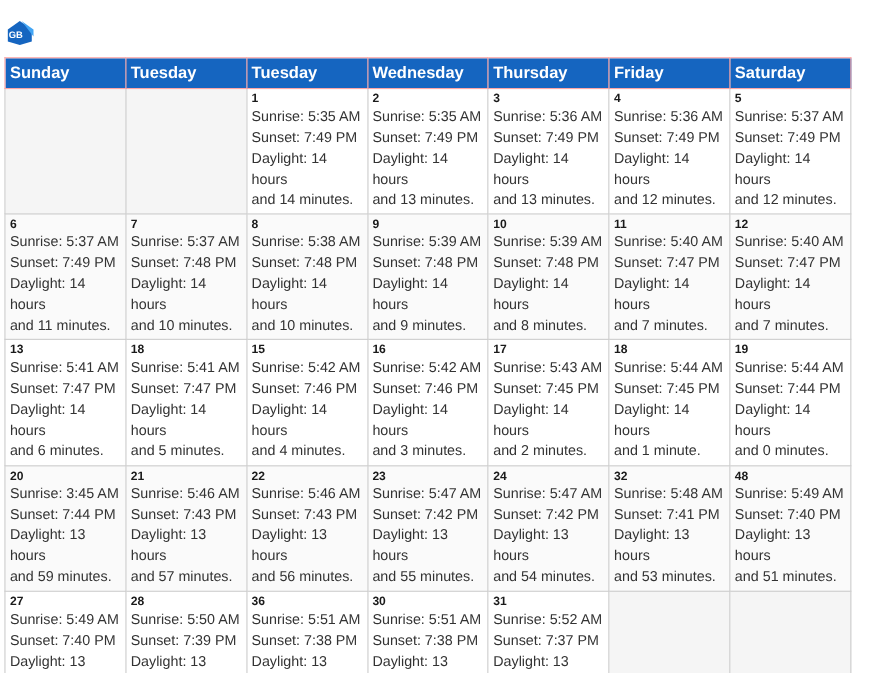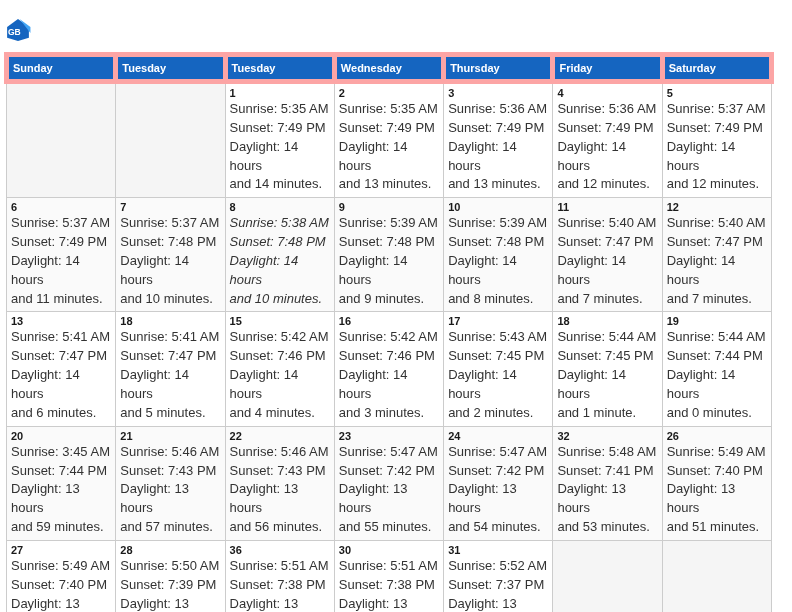--- a/index.html
+++ b/index.html
@@ -48,25 +48,25 @@
     .calendar {
       flex: 1;
       border: 1px solid #ccc;
       border-collapse: collapse;
       width: 100%;
       table-layout: fixed;
     }
     .calendar thead th {
       background: #1565c0;
       color: #fff;
-      font-size: 11px;
+      font-size: 15px;
       font-weight: bold;
       padding: 5px 4px;
       text-align: left;
-      border: 5px solid #fca5a5;
+      border: 1px solid #fca5a5;
     }
     .calendar tbody td {
       border: 1px solid #ccc;
       vertical-align: top;
       padding: 3px 4px;
       font-size: 9.5px;
       color: #222;
       background: #fff;
       height: 88px;
     }
@@ -172,21 +172,21 @@
           </td>
           <td>
             <div class="day-number">7</div>
             <div class="day-info" style="white-space: pre-line;">Sunrise: 5:37 AM
 Sunset: 7:48 PM
 Daylight: 14 hours
 and 10 minutes.</div>
           </td>
           <td>
             <div class="day-number">8</div>
-            <div class="day-info" style="white-space: pre-line; font-style: italic;">Sunrise: 5:38 AM
+            <div class="day-info" style="white-space: pre-line;">Sunrise: 5:38 AM
 Sunset: 7:48 PM
 Daylight: 14 hours
 and 10 minutes.</div>
           </td>
           <td>
             <div class="day-number">9</div>
             <div class="day-info" style="white-space: pre-line;">Sunrise: 5:39 AM
 Sunset: 7:48 PM
 Daylight: 14 hours
 and 9 minutes.</div>
@@ -301,21 +301,21 @@
 and 54 minutes.</div>
           </td>
           <td>
             <div class="day-number">32</div>
             <div class="day-info" style="white-space: pre-line;">Sunrise: 5:48 AM
 Sunset: 7:41 PM
 Daylight: 13 hours
 and 53 minutes.</div>
           </td>
           <td>
-            <div class="day-number">26</div>
+            <div class="day-number">48</div>
             <div class="day-info" style="white-space: pre-line;">Sunrise: 5:49 AM
 Sunset: 7:40 PM
 Daylight: 13 hours
 and 51 minutes.</div>
           </td>
         </tr>
         <tr>
           <td>
             <div class="day-number">27</div>
             <div class="day-info" style="white-space: pre-line;">Sunrise: 5:49 AM

